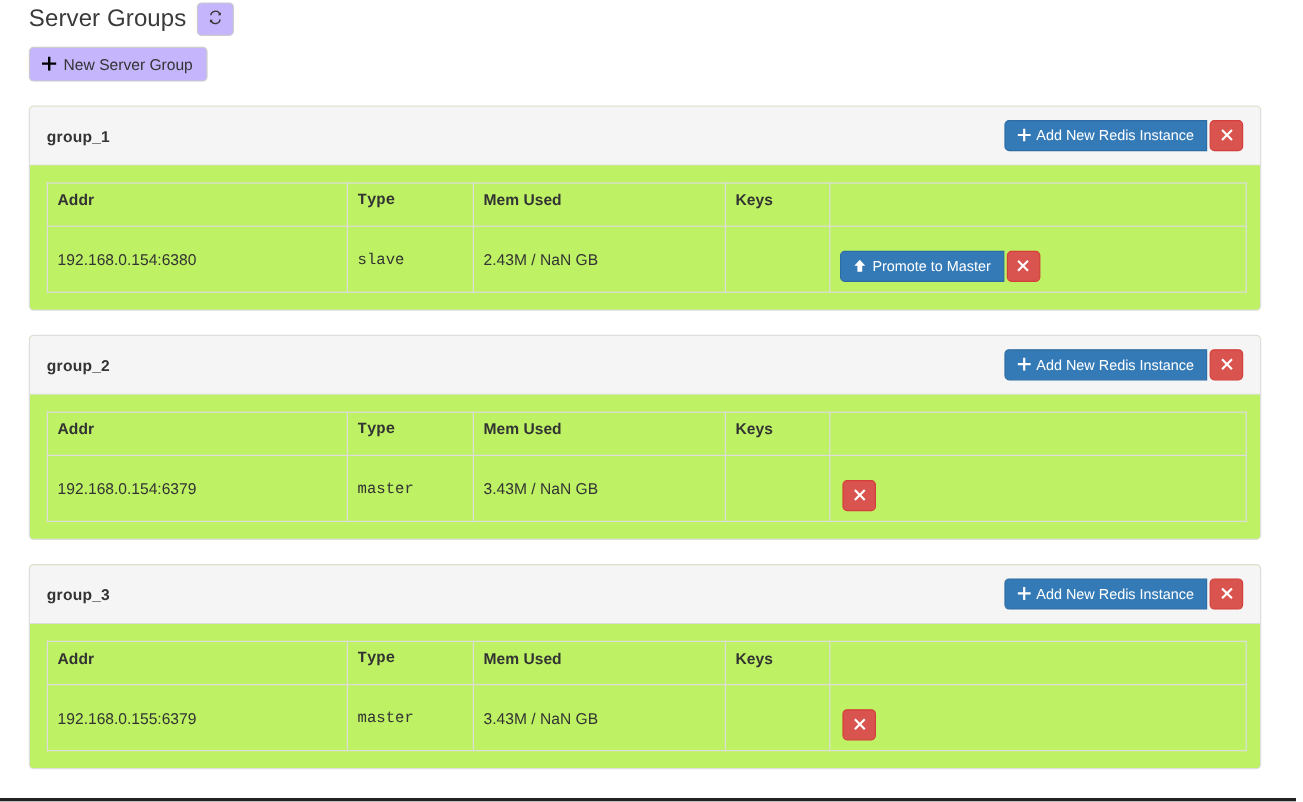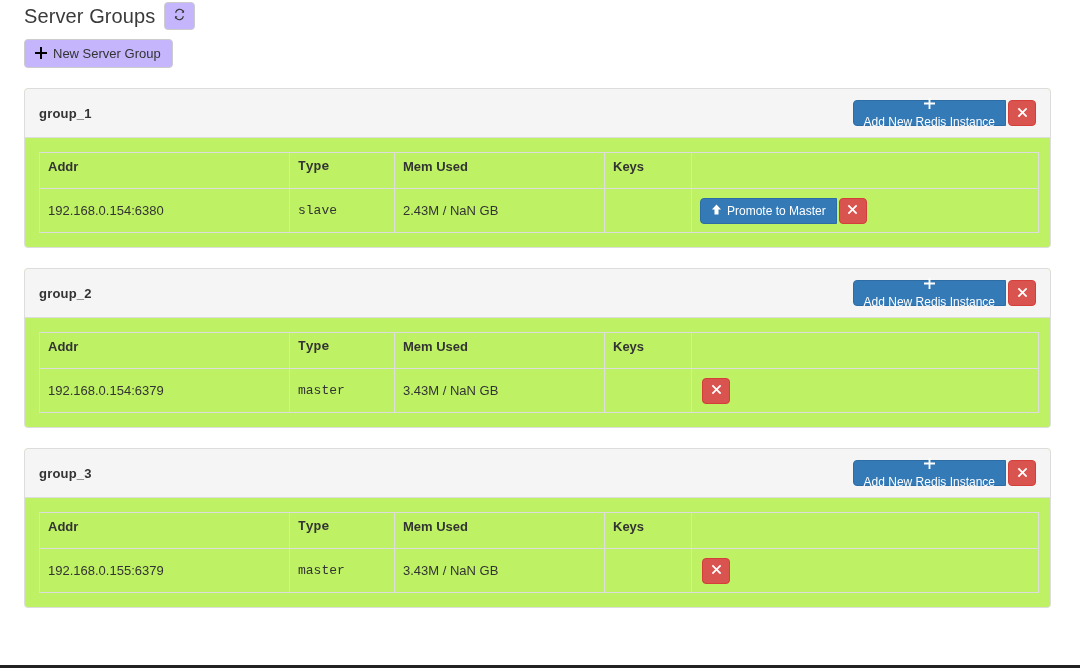--- a/index.html
+++ b/index.html
@@ -120,21 +120,20 @@
   .btn-add-instance {
     background: #337ab7;
     border-color: #2e6da4;
     color: #ffffff;
     height: 26px;
     padding: 0 10px;
     font-size: 12px;
     gap: 5px;
     border-top-right-radius: 0;
     border-bottom-right-radius: 0;
-    flex-direction: column;
   }
   .btn-danger-x {
     background: #d9534f;
     border-color: #d43f3a;
     color: #ffffff;
     height: 26px;
     width: 28px;
     padding: 0;
     font-size: 12px;
     font-weight: bold;
@@ -193,20 +192,21 @@
 
   td.cell-action {
     text-align: right;
     padding-right: 8px;
     white-space: nowrap;
   }
   .row-actions {
     display: inline-flex;
     align-items: center;
     justify-content: flex-end;
+    margin-top: 12px;
   }
   .btn-promote {
     background: #337ab7;
     border-color: #2e6da4;
     color: #ffffff;
     height: 26px;
     padding: 0 10px;
     font-size: 12px;
     gap: 5px;
     border-top-right-radius: 0;

